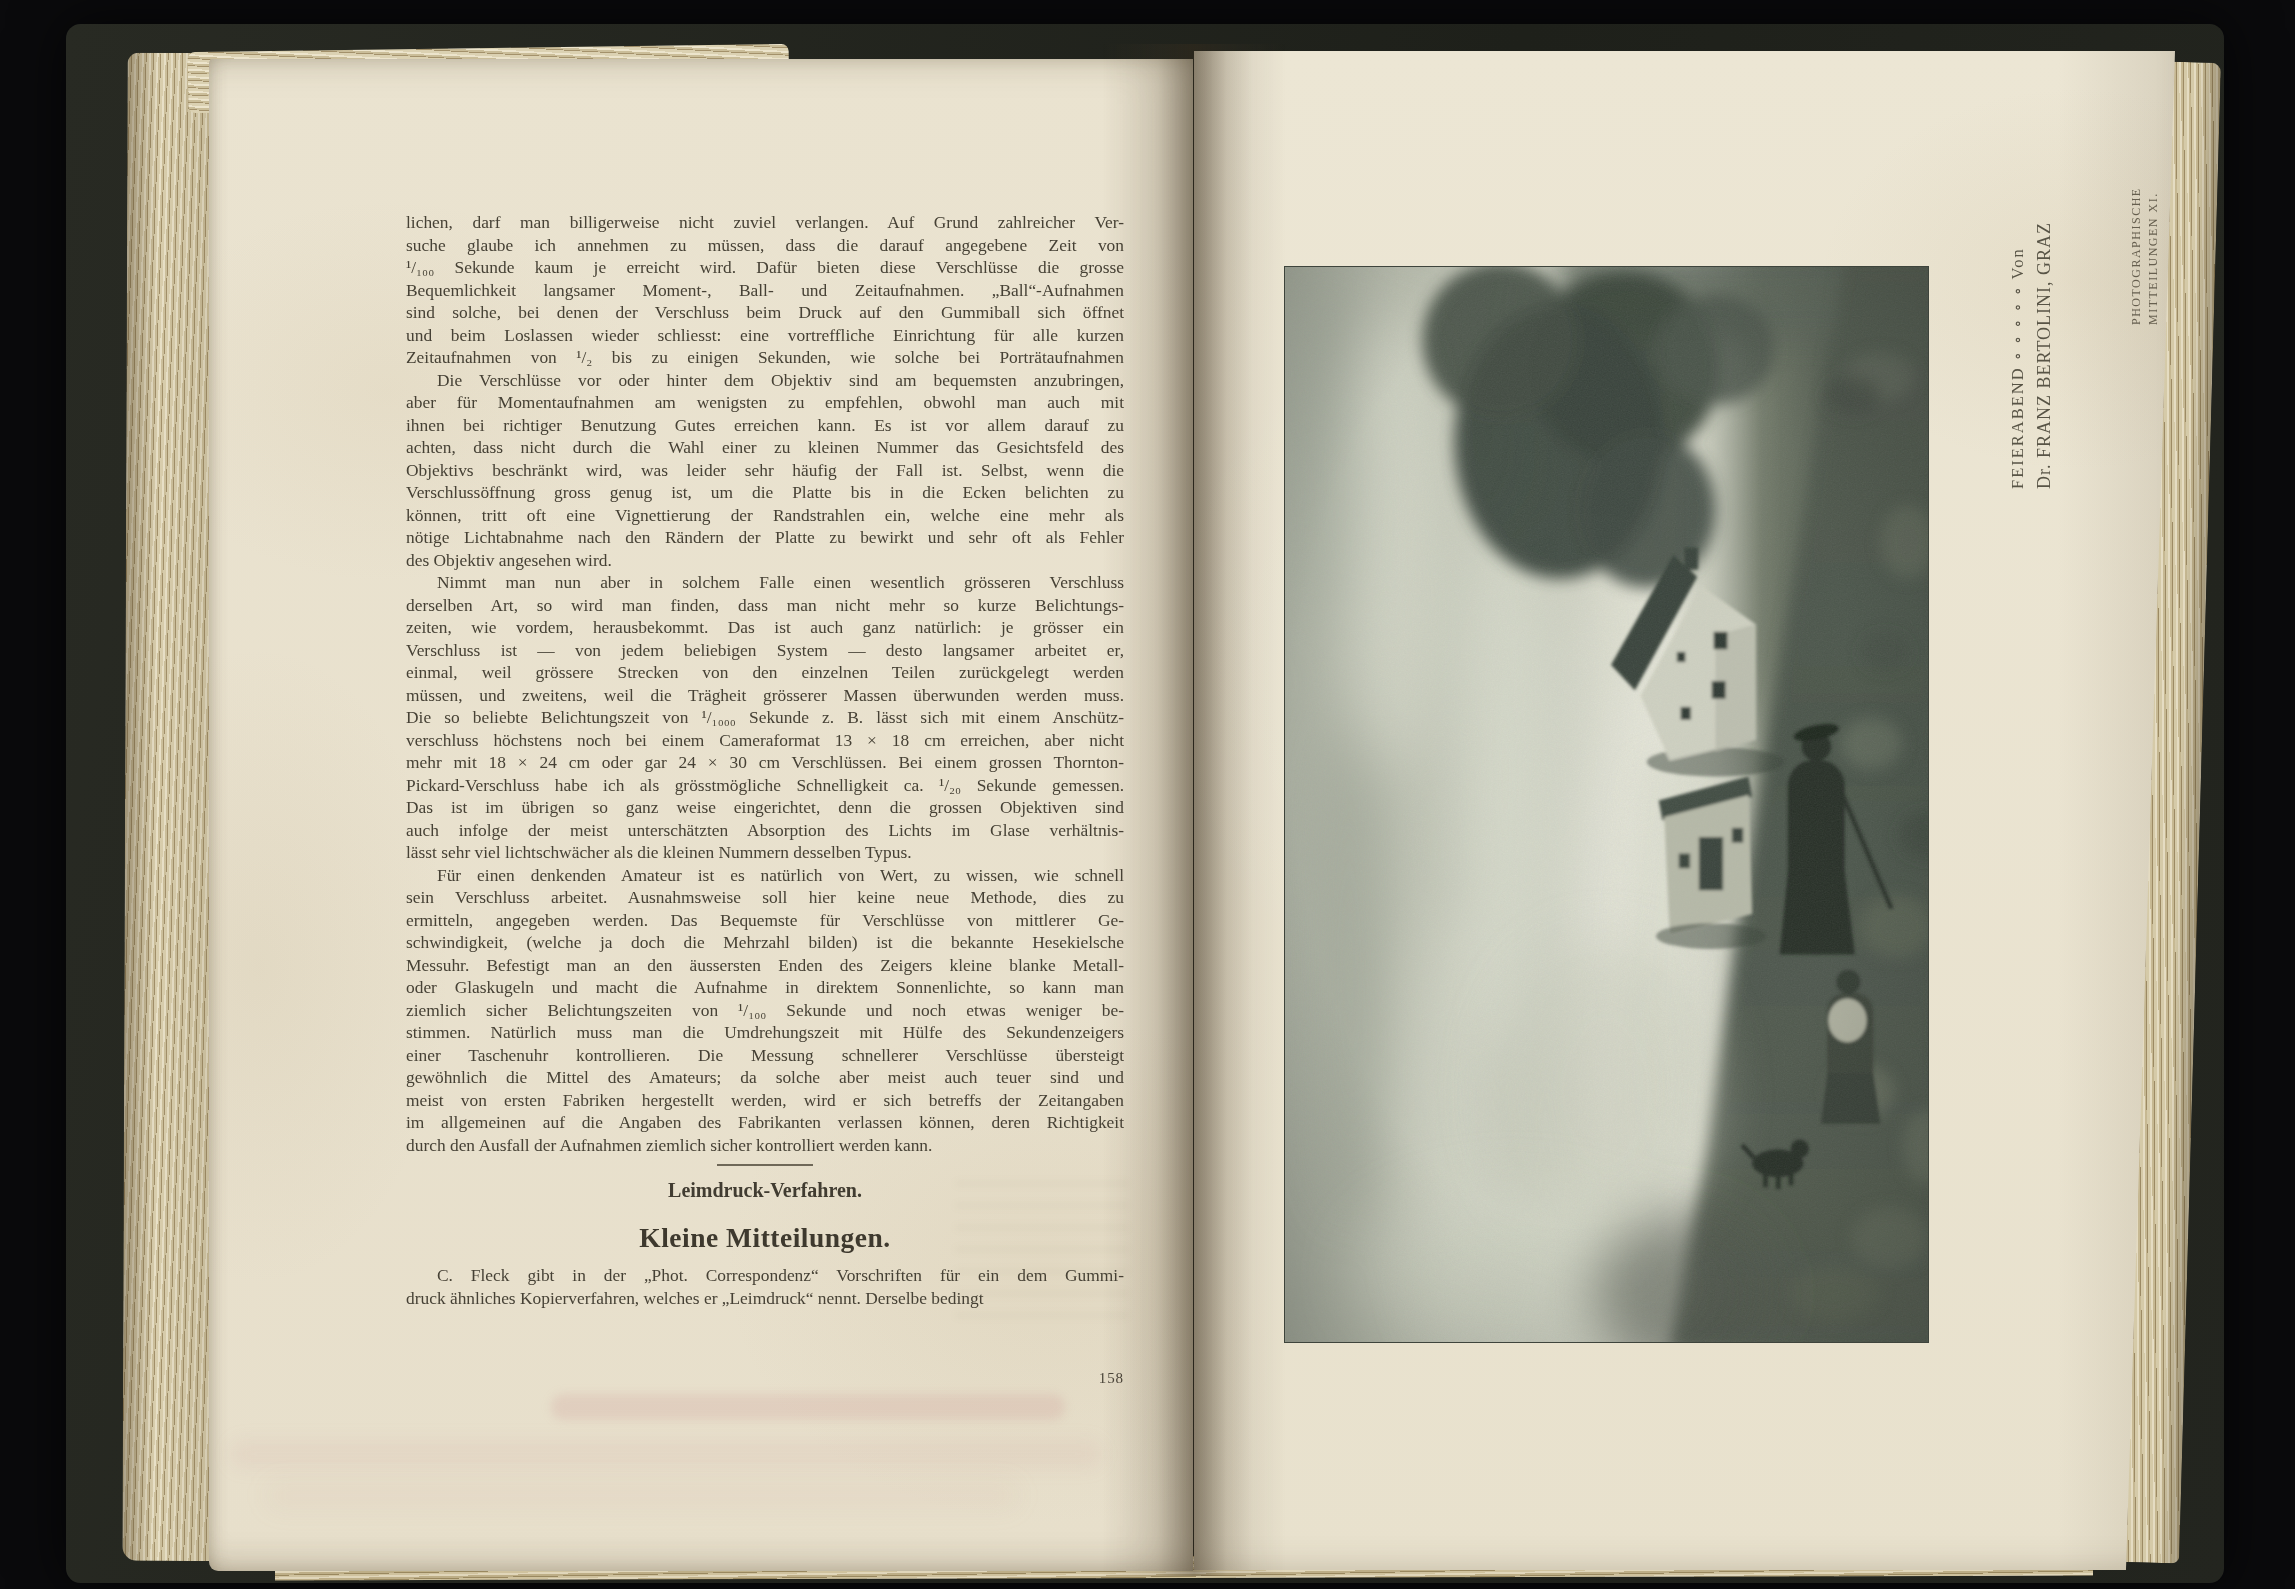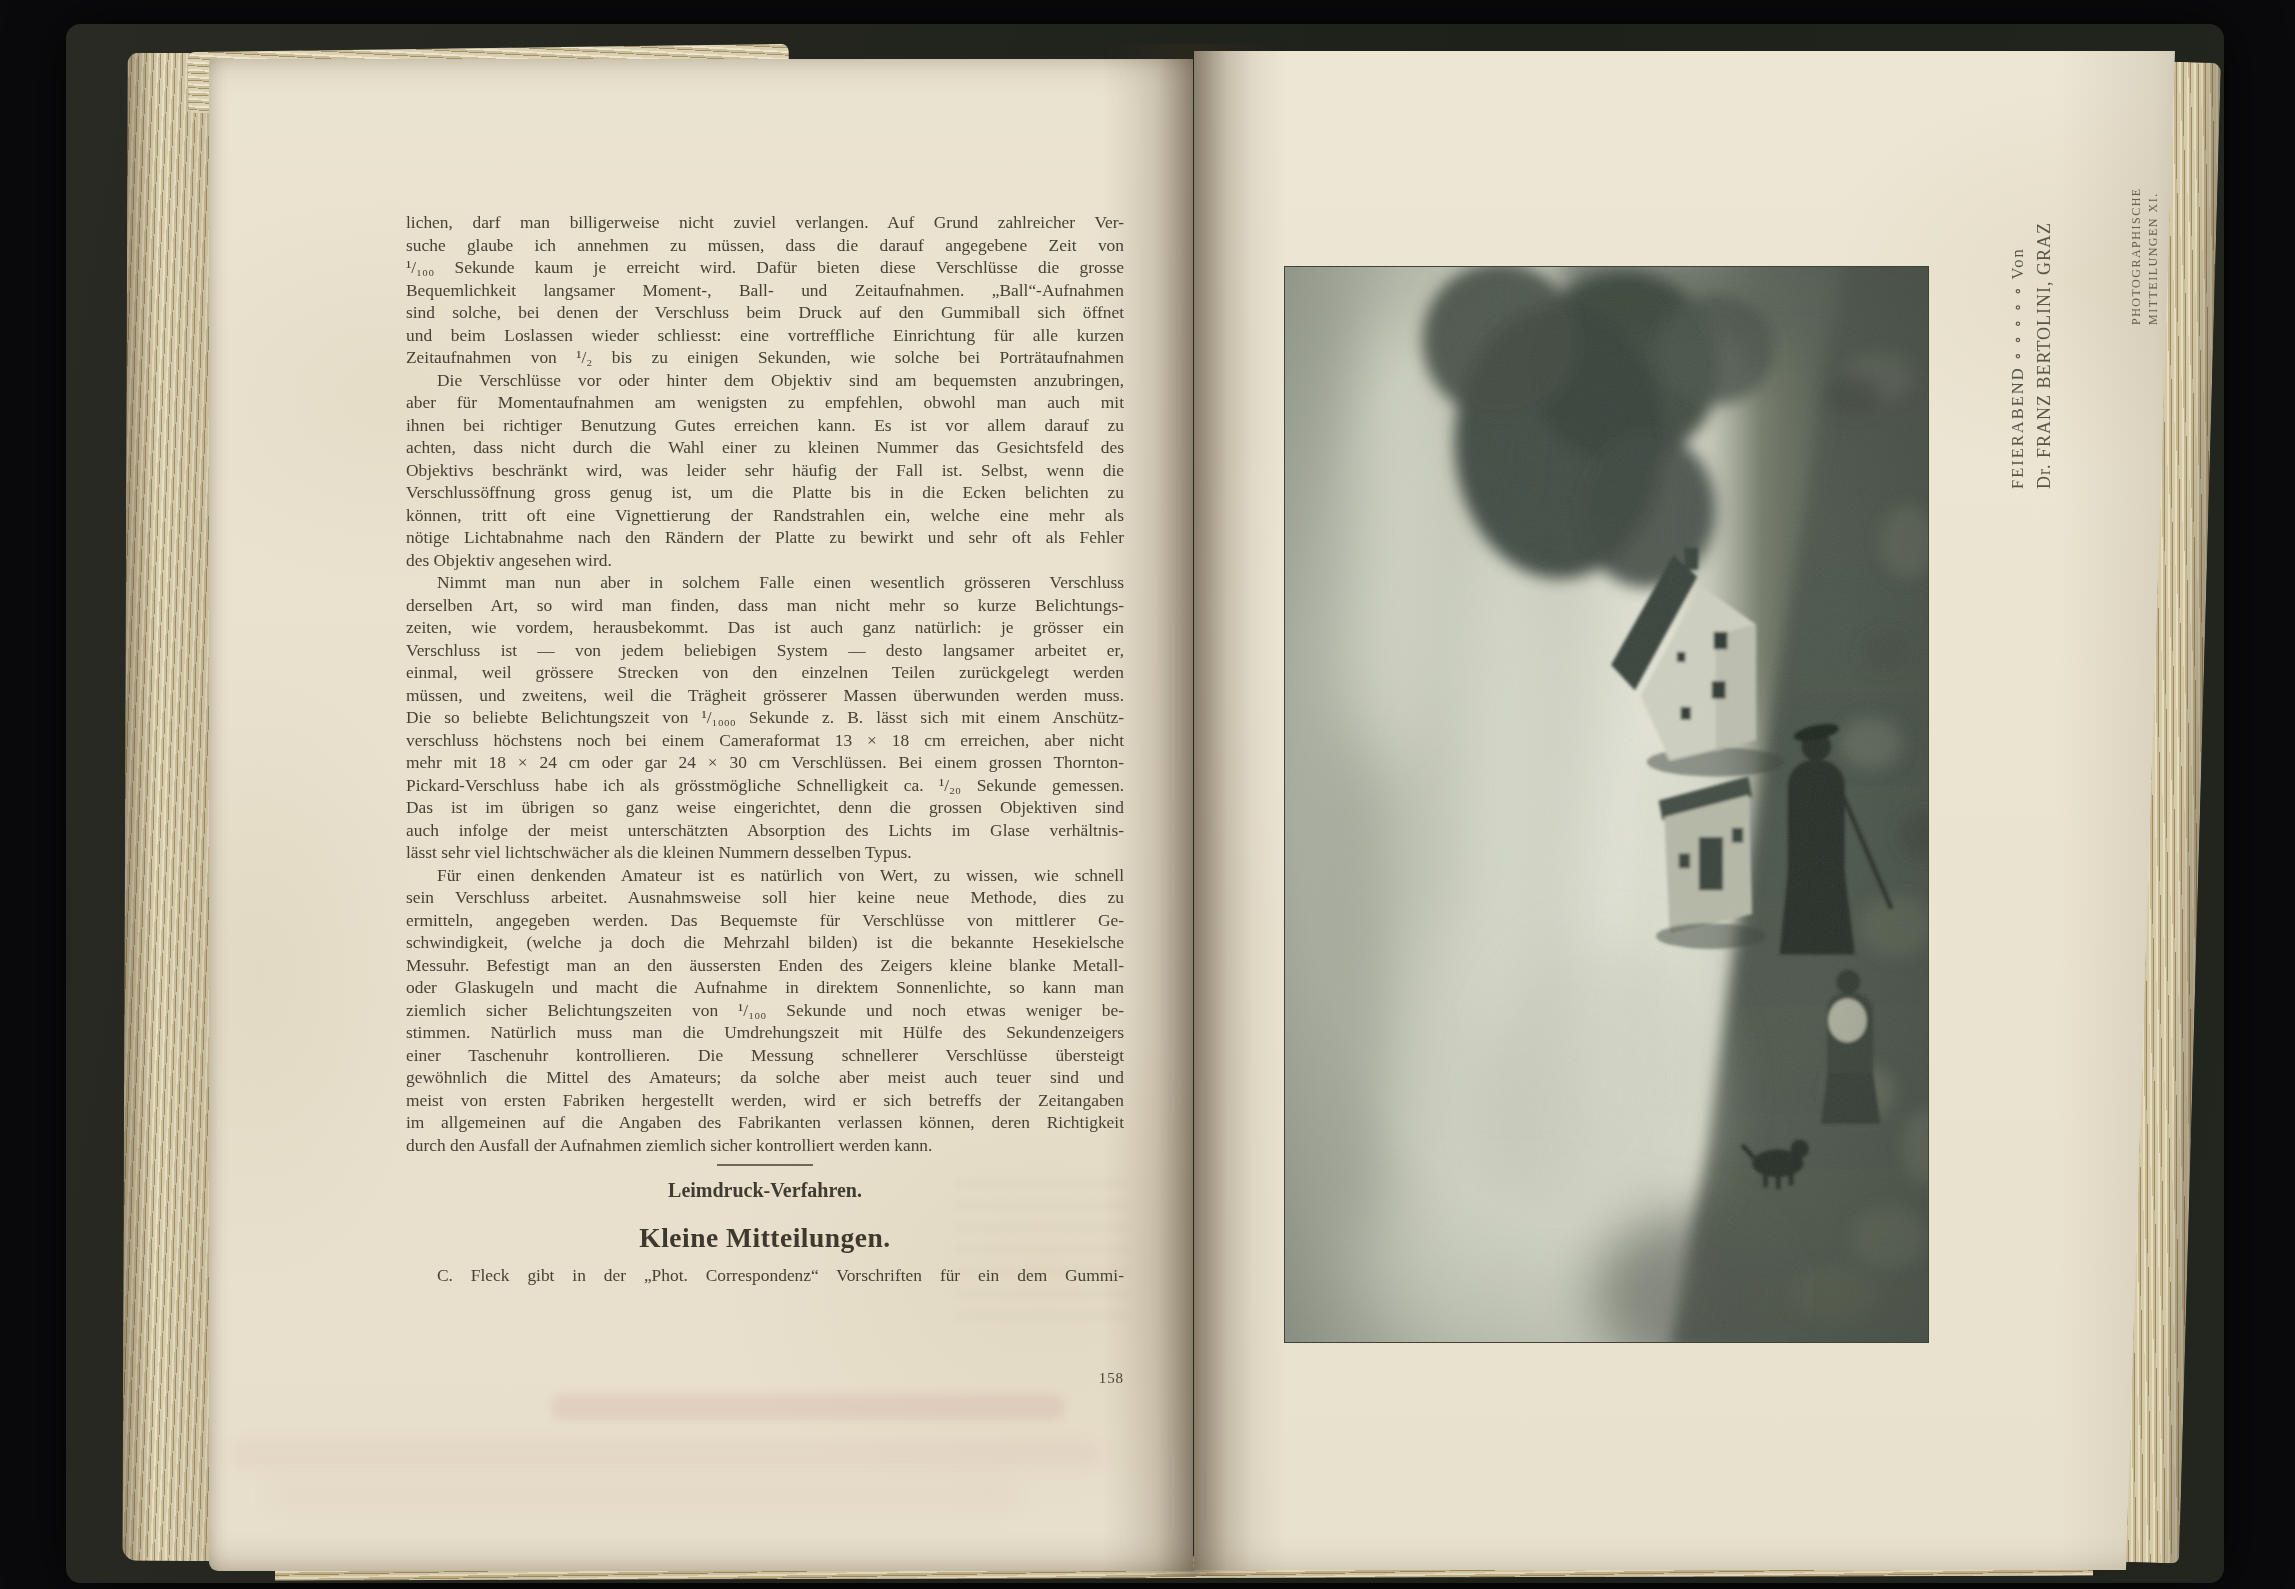--- a/index.html
+++ b/index.html
@@ -135,20 +135,21 @@
           <div class="tl">gewöhnlich die Mittel des Amateurs; da solche aber meist auch teuer sind und</div>
           <div class="tl">meist von ersten Fabriken hergestellt werden, wird er sich betreffs der Zeitangaben</div>
           <div class="tl">im allgemeinen auf die Angaben des Fabrikanten verlassen können, deren Richtigkeit</div>
           <div class="tl tl-last">durch den Ausfall der Aufnahmen ziemlich sicher kontrolliert werden kann.</div>
         </div>
       <div id="rule"></div>
       <div id="h2">Leimdruck-Verfahren.</div>
       <div id="h1">Kleine Mitteilungen.</div>
       <div id="closing">
           <div class="tl tl-indent">C. Fleck gibt in der „Phot. Correspondenz“ Vorschriften für ein dem Gummi-</div>
+          <div class="tl tl-last">druck ähnliches Kopierverfahren, welches er „Leimdruck“ nennt.  Derselbe bedingt</div>
         </div>
     </div>
     <div id="pagenum">158</div>
     <div id="ghost-impress"></div>
   </div>
 
   <div id="stamp1" class="stamp"></div>
   <div id="stamp2" class="stamp"></div>
   <div id="stamp3" class="stamp"></div>
 

